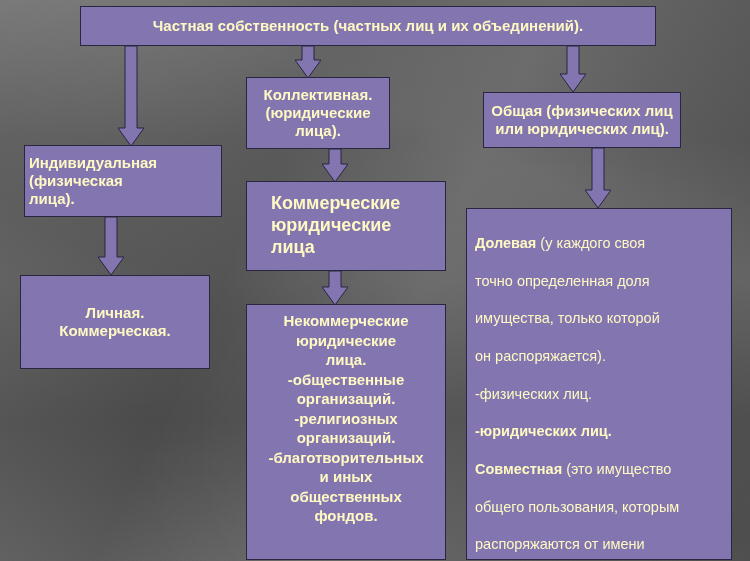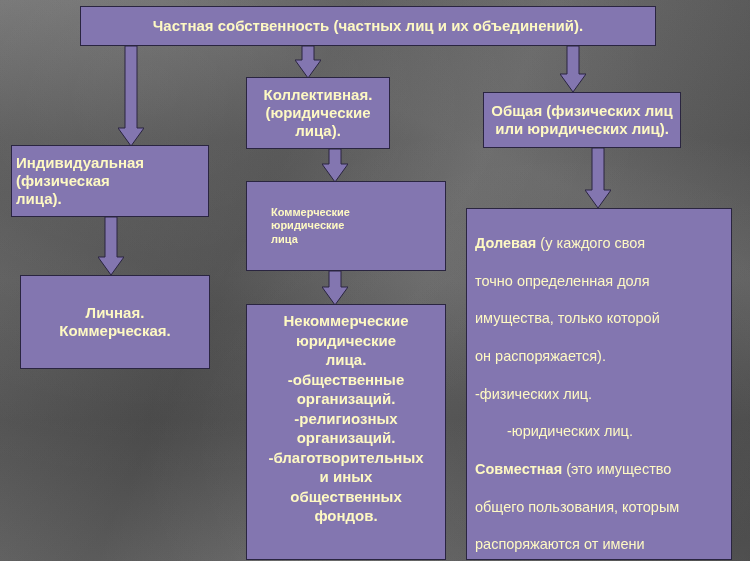--- a/index.html
+++ b/index.html
@@ -84,21 +84,21 @@
     <span class="txt">Коллективная.
 (юридические
 лица).</span>
   </div>
 
   <div class="box" style="left:483px; top:92px; width:198px; height:56px; font-size:15px;">
     <span class="txt">Общая (физических лиц
 или юридических лиц).</span>
   </div>
 
-  <div class="box" style="left:11px; top:145px; width:198px; height:72px; font-size:15px; text-align:left; justify-content:flex-end;">
+  <div class="box" style="left:24px; top:145px; width:198px; height:72px; font-size:15px; text-align:left; justify-content:flex-end;">
     <span class="txt" style="text-align:left;">Индивидуальная
 (физическая
 лица).</span>
   </div>
 
   <div class="arrow" style="left:322px; top:149px; width:26px; height:33px;">
     <svg width="26" height="33" viewBox="0 0 26 33">
       <polygon points="7,0 19,0 19,15 26,15 13,33 0,15 7,15" fill="#8376b0" stroke="#2a2540" stroke-width="1"></polygon>
     </svg>
   </div>
@@ -108,34 +108,34 @@
       <polygon points="7,0 19,0 19,42 26,42 13,60 0,42 7,42" fill="#8376b0" stroke="#2a2540" stroke-width="1"></polygon>
     </svg>
   </div>
 
   <div class="arrow" style="left:98px; top:217px; width:26px; height:58px;">
     <svg width="26" height="58" viewBox="0 0 26 58">
       <polygon points="7,0 19,0 19,40 26,40 13,58 0,40 7,40" fill="#8376b0" stroke="#2a2540" stroke-width="1"></polygon>
     </svg>
   </div>
 
-  <div class="box" style="left:246px; top:181px; width:200px; height:90px; font-size:11px; text-align:left; justify-content:center; padding-left:24px;">
+  <div class="box" style="left:246px; top:181px; width:200px; height:90px; font-size:18px; text-align:left; justify-content:center; padding-left:24px;">
     <span class="txt" style="text-align:left;">Коммерческие
 юридические
 лица</span>
   </div>
 
   <div class="box left-align" style="left:466px; top:208px; width:266px; height:352px; font-size:14.5px; padding:6px 4px 4px 8px; line-height:1.30;">
     <div class="txt" style="text-align:left;">
       <span style="font-weight:bold;">Долевая</span><span style="font-weight:normal;"> (у каждого своя</span><br>
       <span style="font-weight:normal;">точно определенная доля</span><br>
       <span style="font-weight:normal;">имущества, только  которой</span><br>
       <span style="font-weight:normal;">он распоряжается).</span><br>
       <span style="font-weight:normal;">-физических лиц.</span><br>
-      <span style="font-weight:normal;margin-left:32px;">-юридических лиц.</span><br>
+      <span style="font-weight:bold;">-юридических лиц.</span><br>
       <span style="font-weight:bold;">Совместная</span><span style="font-weight:normal;"> (это имущество</span><br>
       <span style="font-weight:normal;text-align:right;">общего пользования, которым</span><br>
       <span style="font-weight:normal;">распоряжаются от имени</span><br>
       <br>
       <br>
       <br>
       <br>
       <br>
       
     </div>

